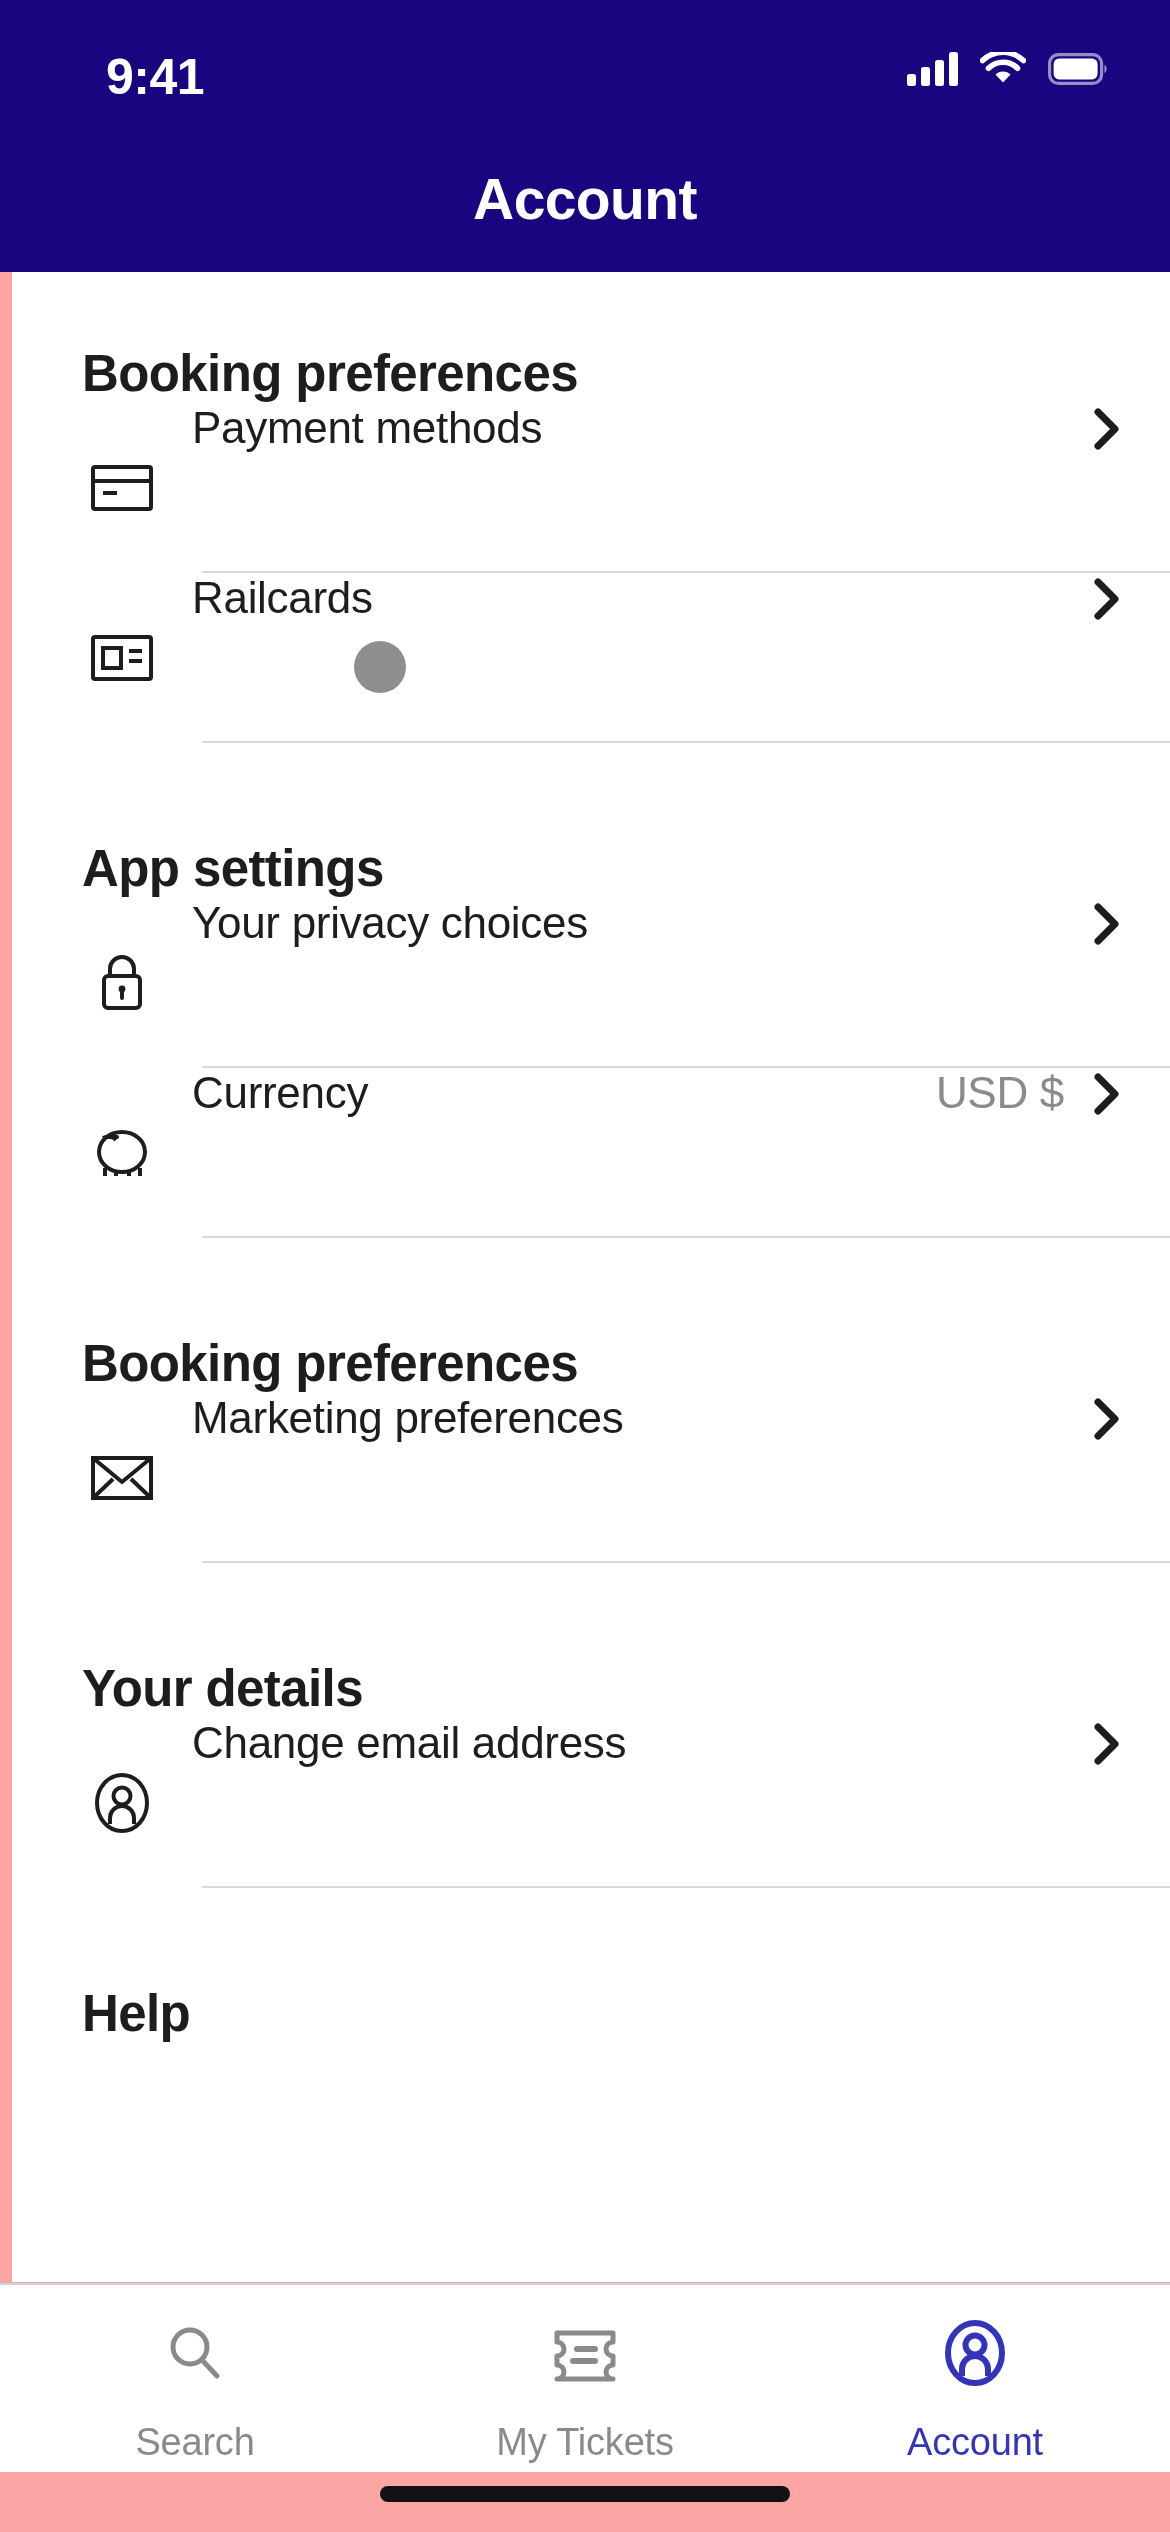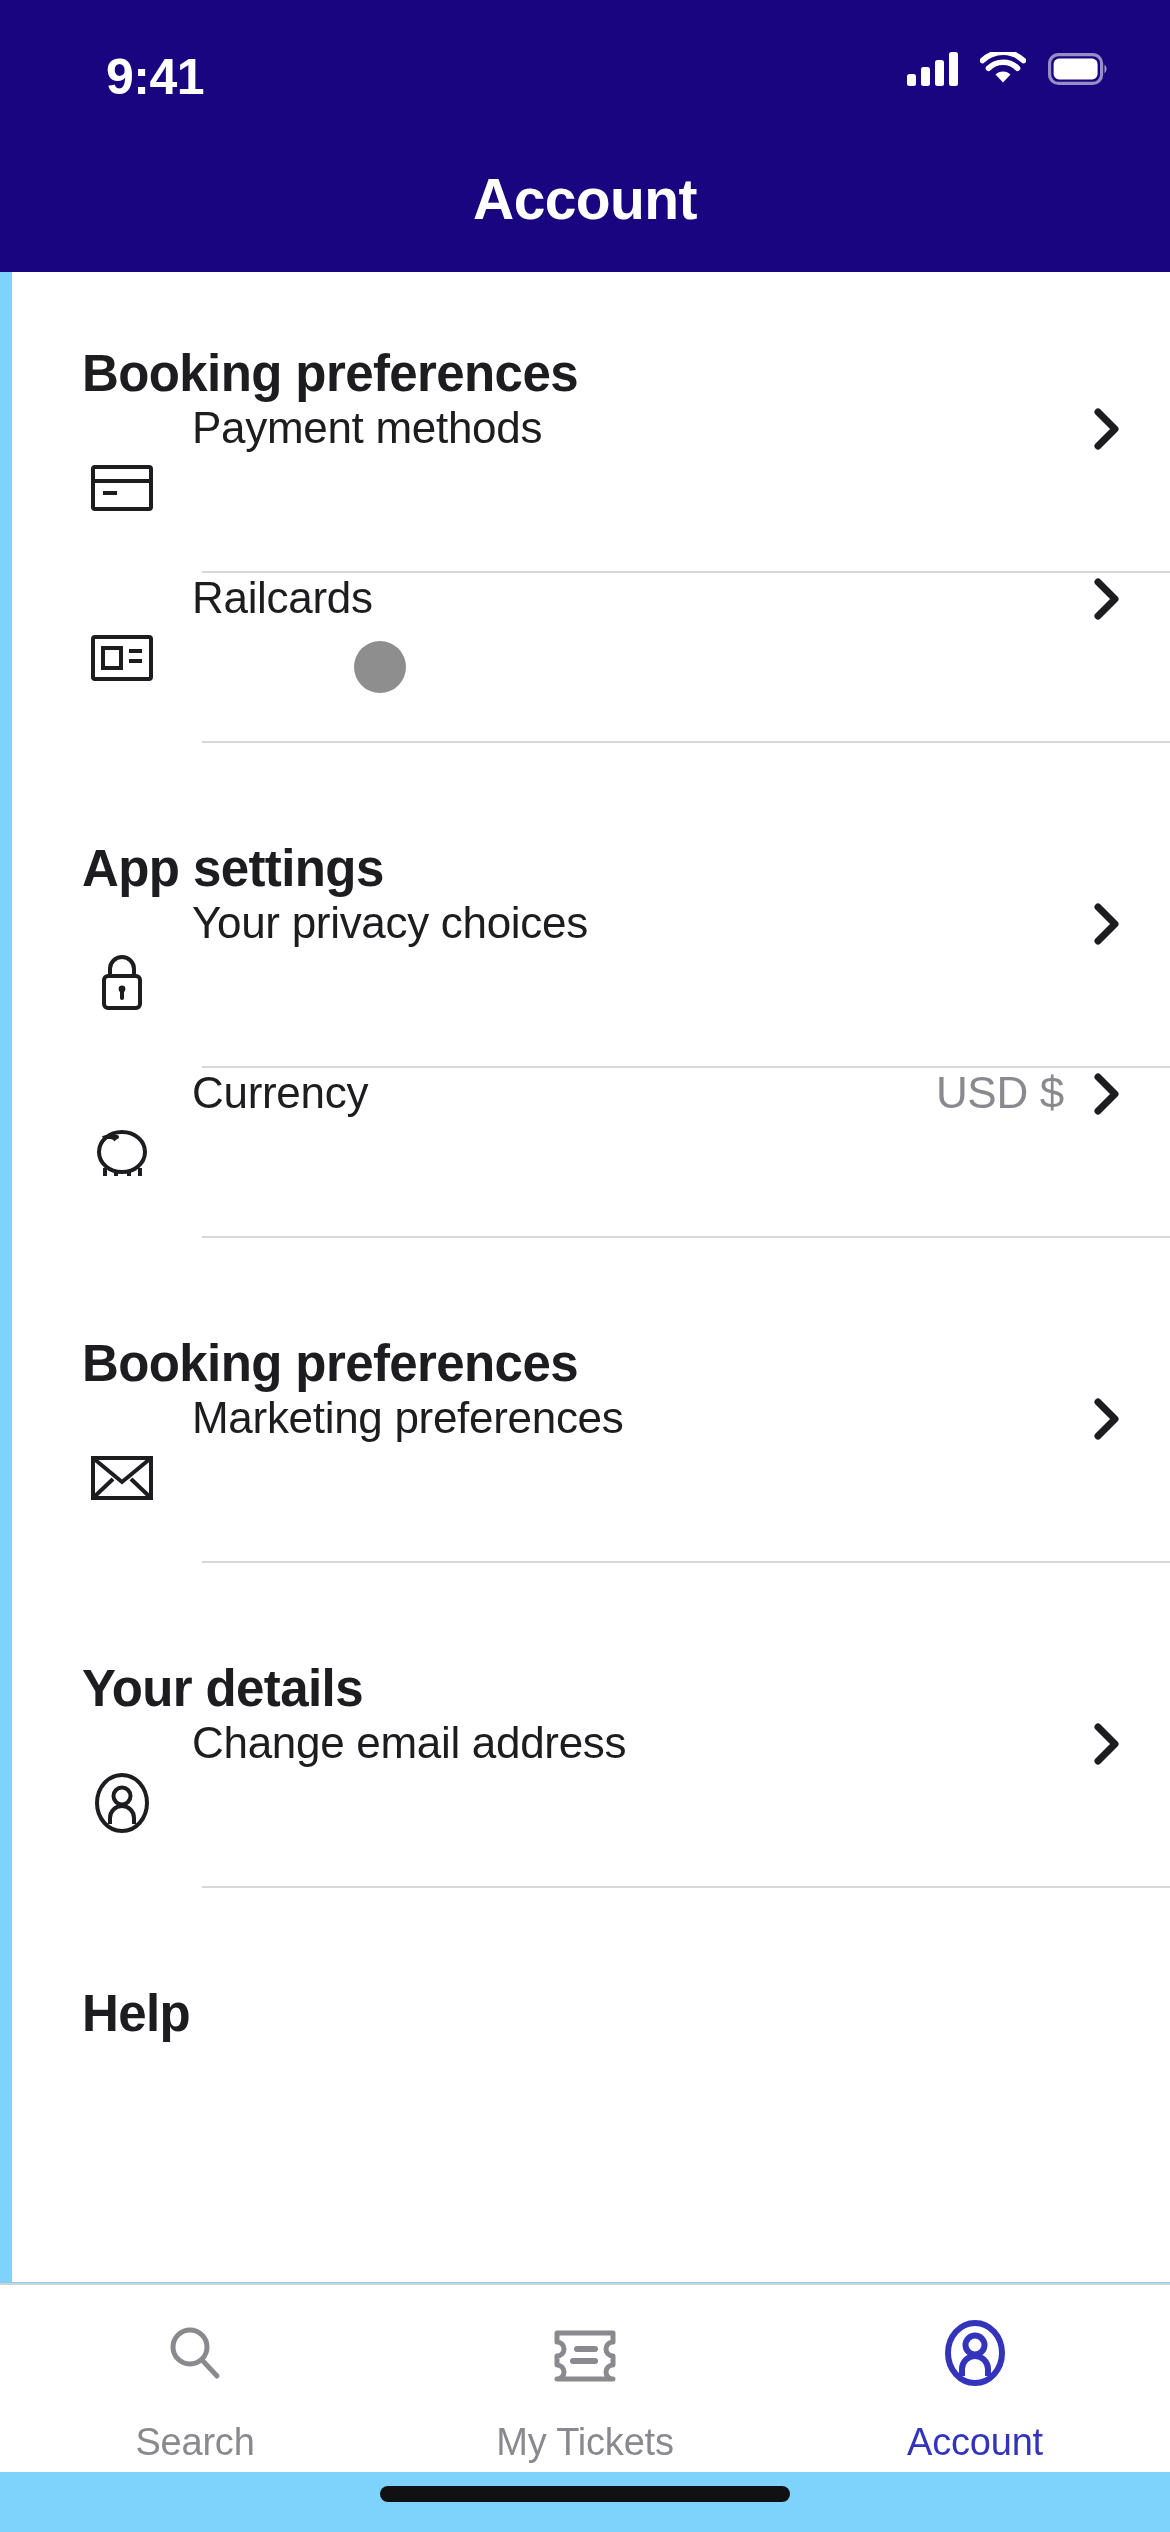--- a/index.html
+++ b/index.html
@@ -2,21 +2,21 @@
 <html><head>
 <meta charset="utf-8">
 <style>
   * { margin:0; padding:0; box-sizing:border-box; }
   html, body {
     width:1170px; height:2532px;
     background:#ffffff;
     font-family:"Liberation Sans", sans-serif;
     overflow:hidden;
   }
-  .screen { position:relative; width:1170px; height:2532px; background:#7dd3fc; }
+  .screen { position:relative; width:1170px; height:2532px; background:#fca5a5; }
 
   
   .header {
     position:absolute; left:0; top:0; width:1170px; height:272px;
     background:#1a0580;
   }
   .status-bar {
     position:absolute; left:0; top:0; width:1170px; height:120px;
   }
   .status-time {

